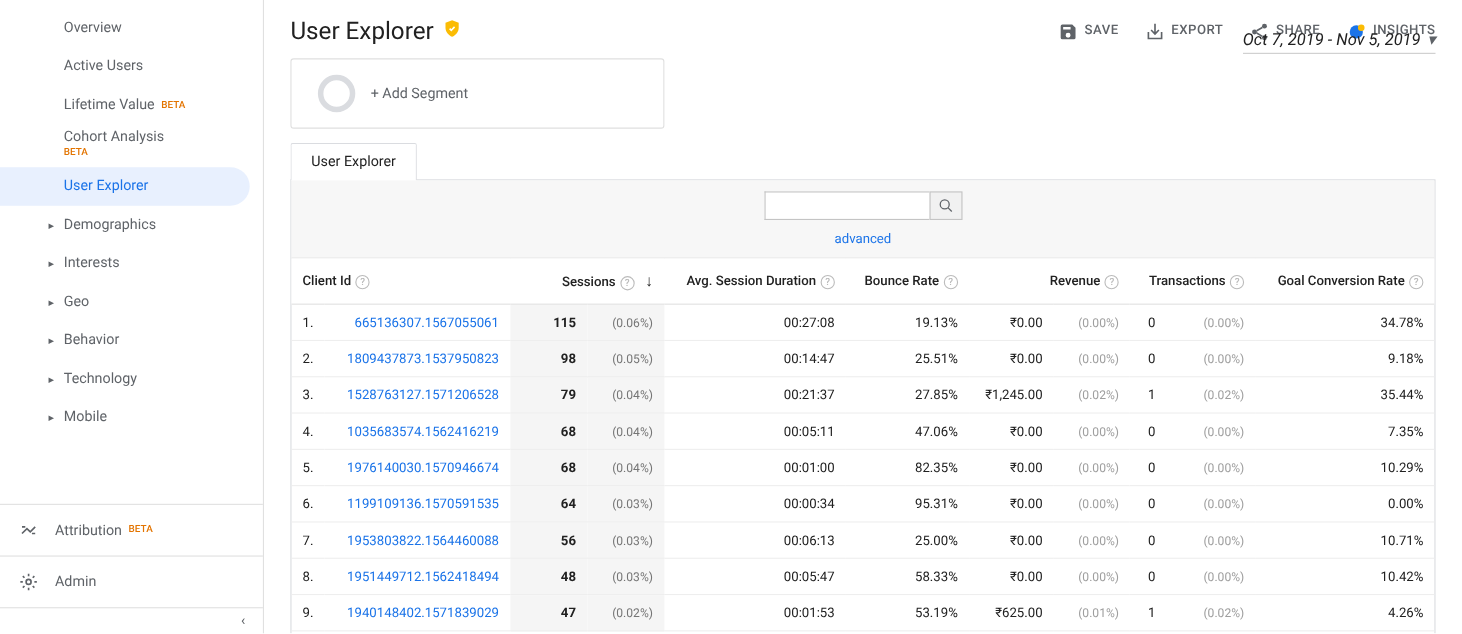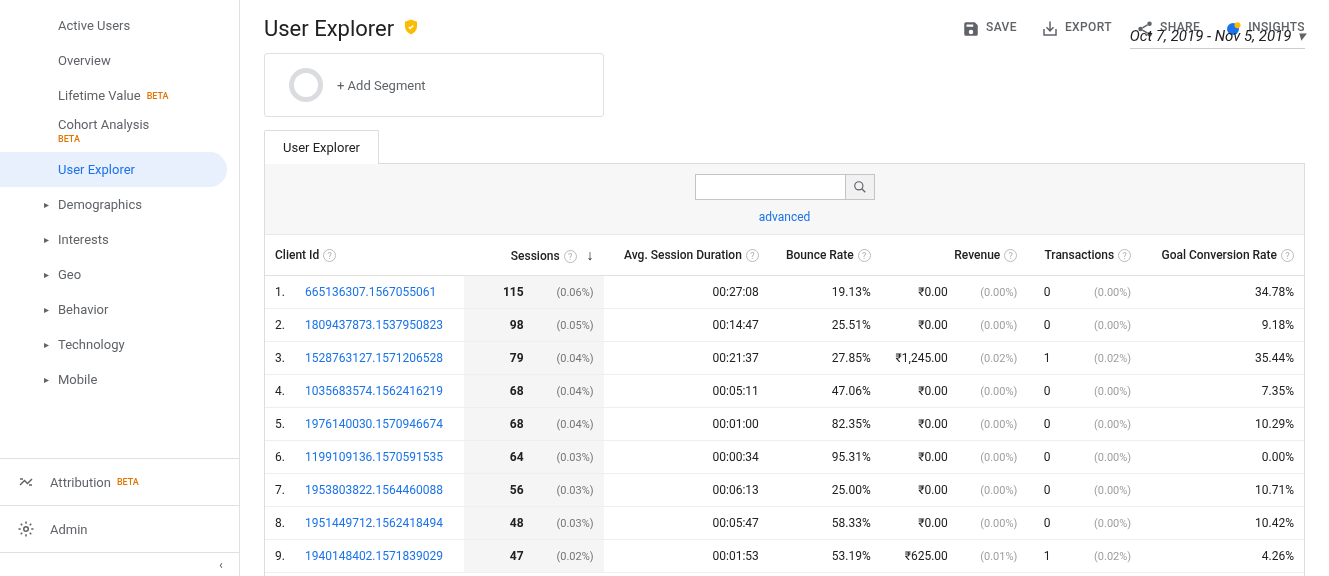--- a/index.html
+++ b/index.html
@@ -37,43 +37,43 @@
   .search-box { display:flex; align-items:center; }
   .search-box input { width:150px; height:26px; border:1px solid #c4c4c4; border-right:none; padding:0 6px; font-size:12px;}
   .search-btn { width:30px; height:26px; border:1px solid #c4c4c4; background:#f1f1f1; display:flex; align-items:center;justify-content:center; cursor:pointer;}
   .adv-link { color:#1a73e8; font-size:12px; cursor:pointer; }
   table.data { width:100%; border-collapse: collapse; font-size:12px;}
   table.data th { text-align:right; padding:12px 10px; border-bottom:1px solid #e0e0e0; color:#212121; font-weight:500; vertical-align:middle; background:#fff;}
   table.data th.left { text-align:left; }
   th .help { display:inline-block; width:13px; height:13px; border-radius:50%; border:1px solid #bbb; color:#bbb; font-size:9px; line-height:12px; text-align:center; margin-left:4px; cursor:default; }
   .sort-arrow { margin-left:10px; font-size:14px; }
   table.data td { padding:9px 10px; border-bottom:1px solid #eee; text-align:right; }
-  table.data td.left { text-align:left; }
+  table.data td.left { text-align:right; }
   td.idx { width:28px; text-align:right; padding-right:6px;}
   td.client a { color:#1a73e8; text-decoration:none; }
   td.sessions-col { background:#f5f5f5; font-weight:700; width:70px;}
   td.pct-col { background:#f5f5f5; color:#757575; width:70px; font-size:11px;}
   td .gray-pct { color:#9e9e9e; font-size:11px; margin-left:8px;}
   td.rev { white-space:nowrap;}
   .pager { display:flex; align-items:center; justify-content:flex-end; gap:10px; padding:10px 12px; font-size:12px; color:#5f6368; }
   .pager select, .pager input { border:1px solid #c4c4c4; height:24px; font-size:12px; padding:0 4px;}
   .pager input { width:36px;}
   .pager-btn { width:26px; height:24px; border:1px solid #c4c4c4; background:#f5f5f5; display:flex;align-items:center;justify-content:center; cursor:pointer;}
 </style>
 </head>
 <body>
 
 <div class="app">
   <aside class="sidebar">
     <div class="nav-scroll">
       <div class="nav-item top">
+          <span>Overview</span>
+        </div>
+      <div class="nav-item top">
           <span>Active Users</span>
-        </div>
-      <div class="nav-item top">
-          <span>Overview</span>
         </div>
       <div class="nav-item top">
           <span>Lifetime Value</span>
           <span class="beta-badge">BETA</span>
         </div>
       <div class="nav-item top" style="padding-top:4px;padding-bottom:2px;">
           <span>Cohort Analysis</span>
         </div>
       <div class="nav-item top" style="padding-top:0;padding-bottom:8px;">
           <span class="beta-badge" style="margin-left:0;">BETA</span>

